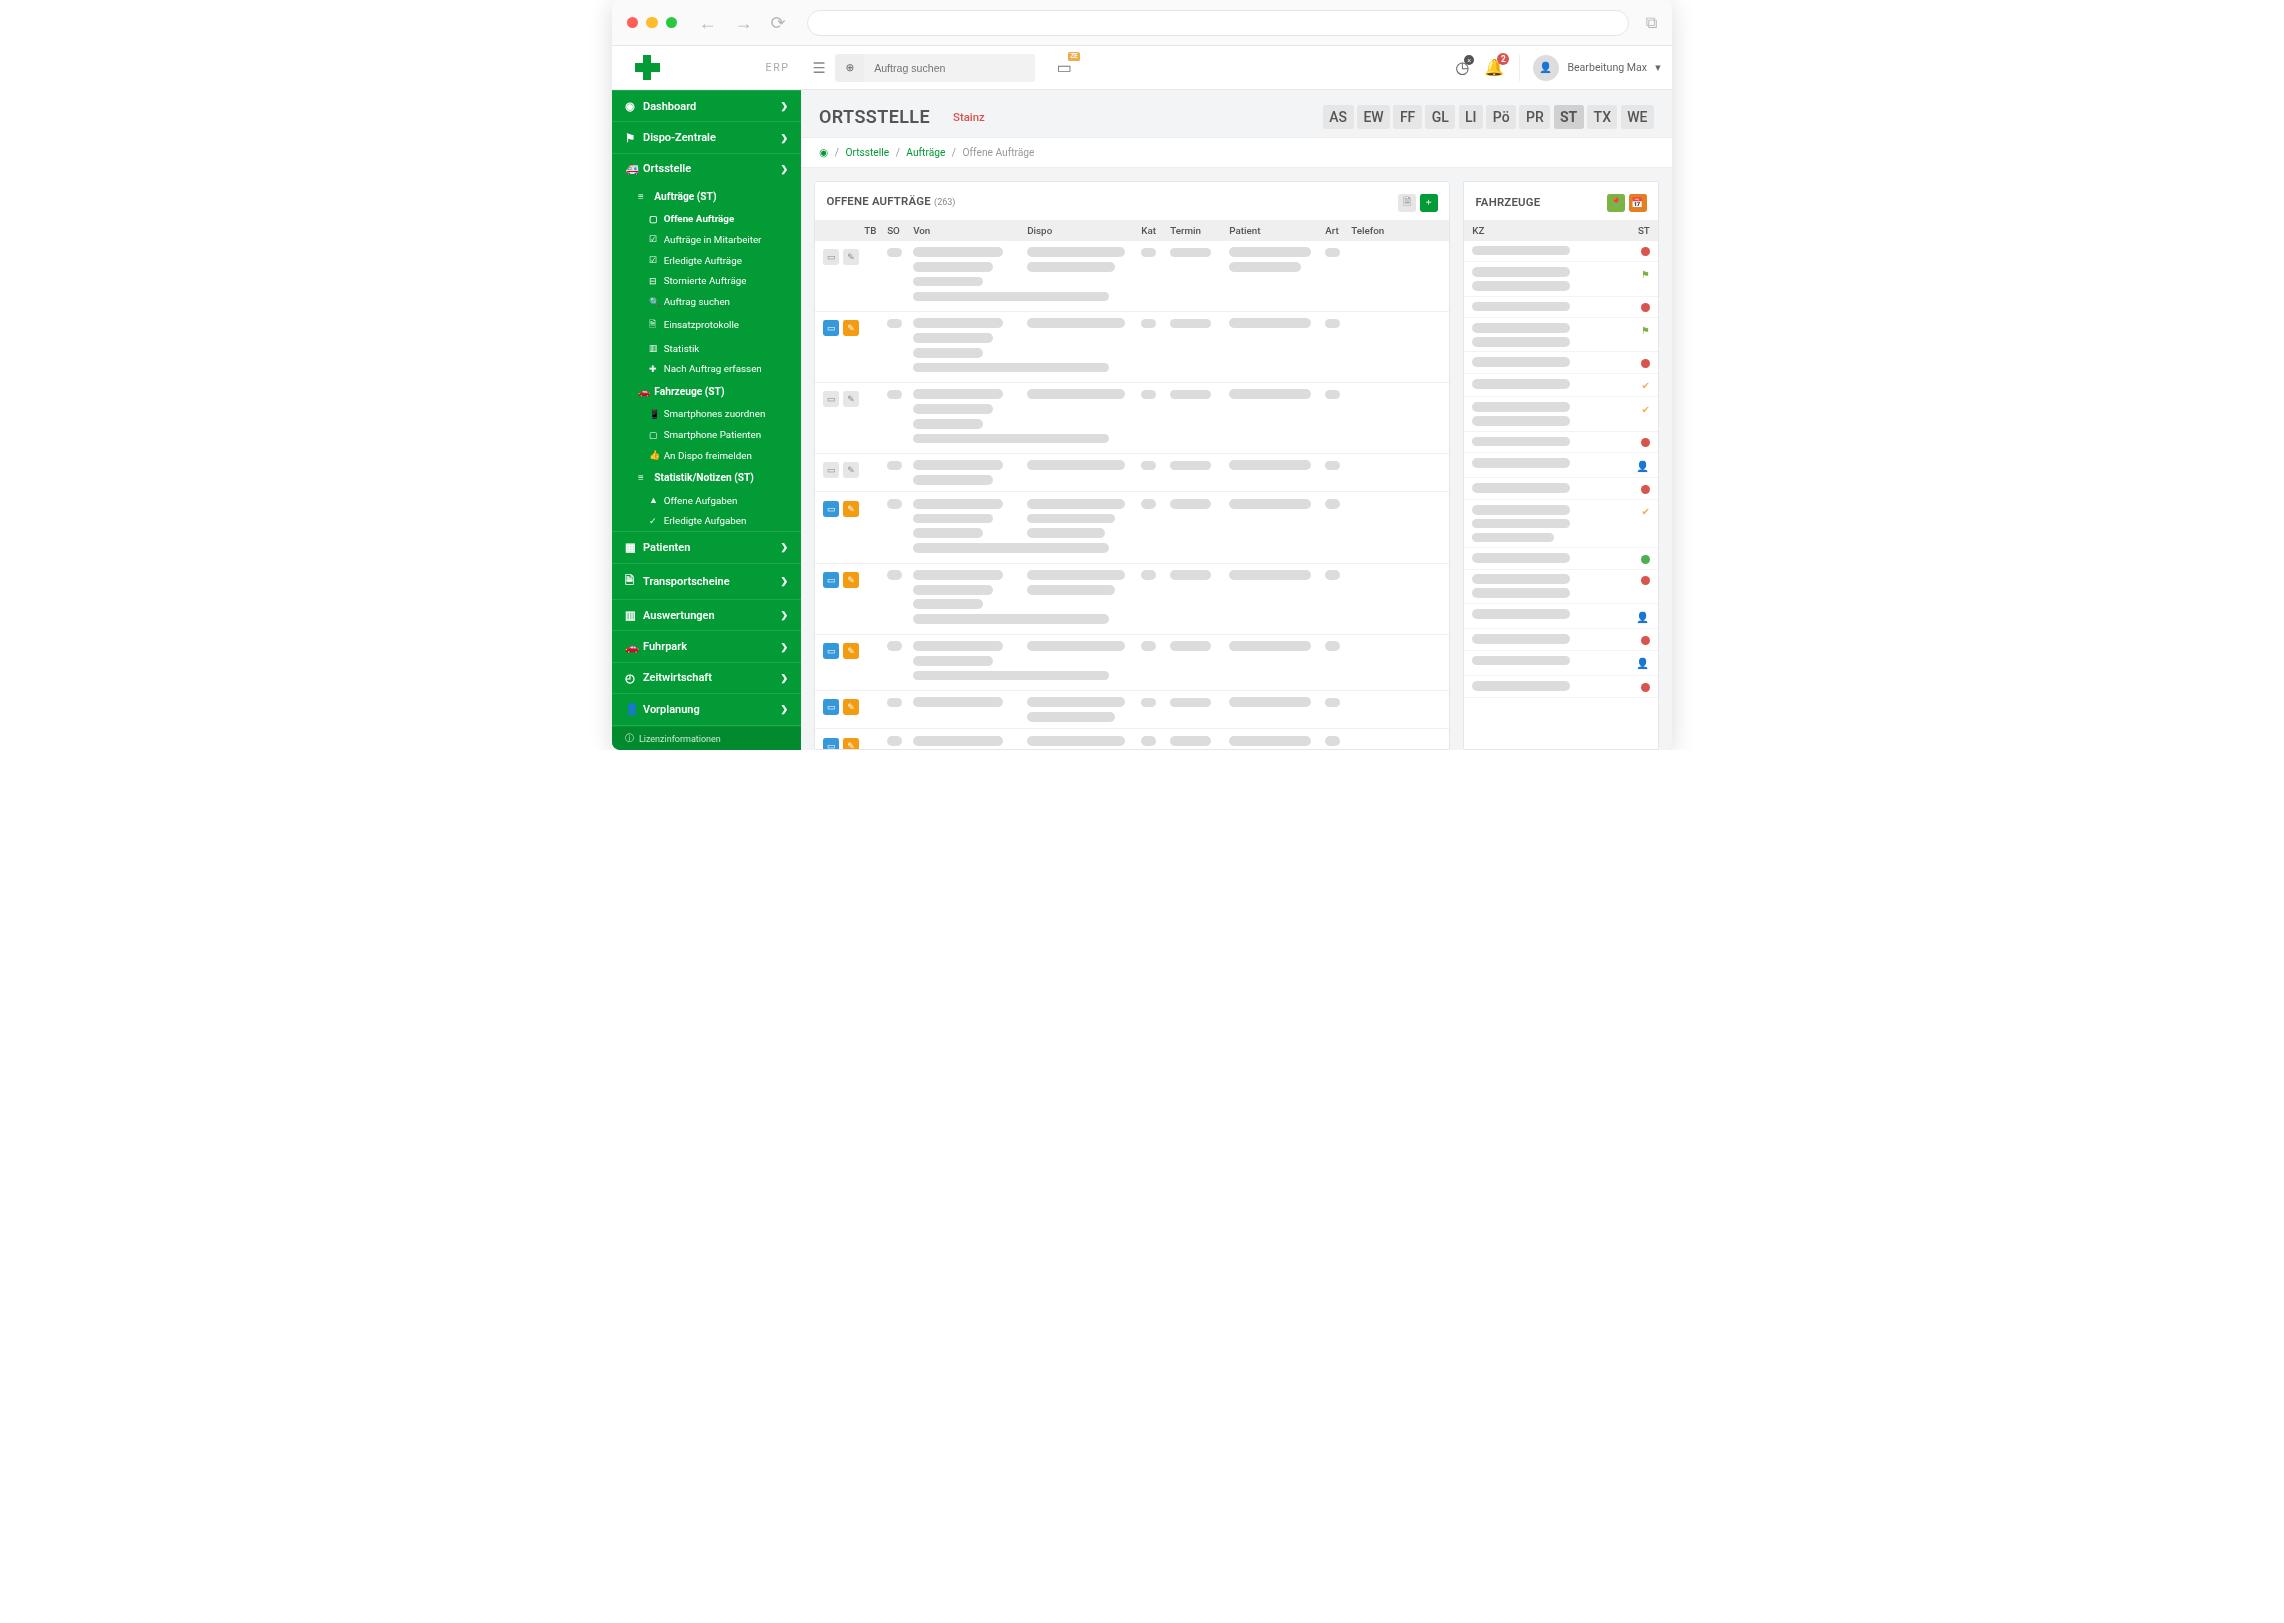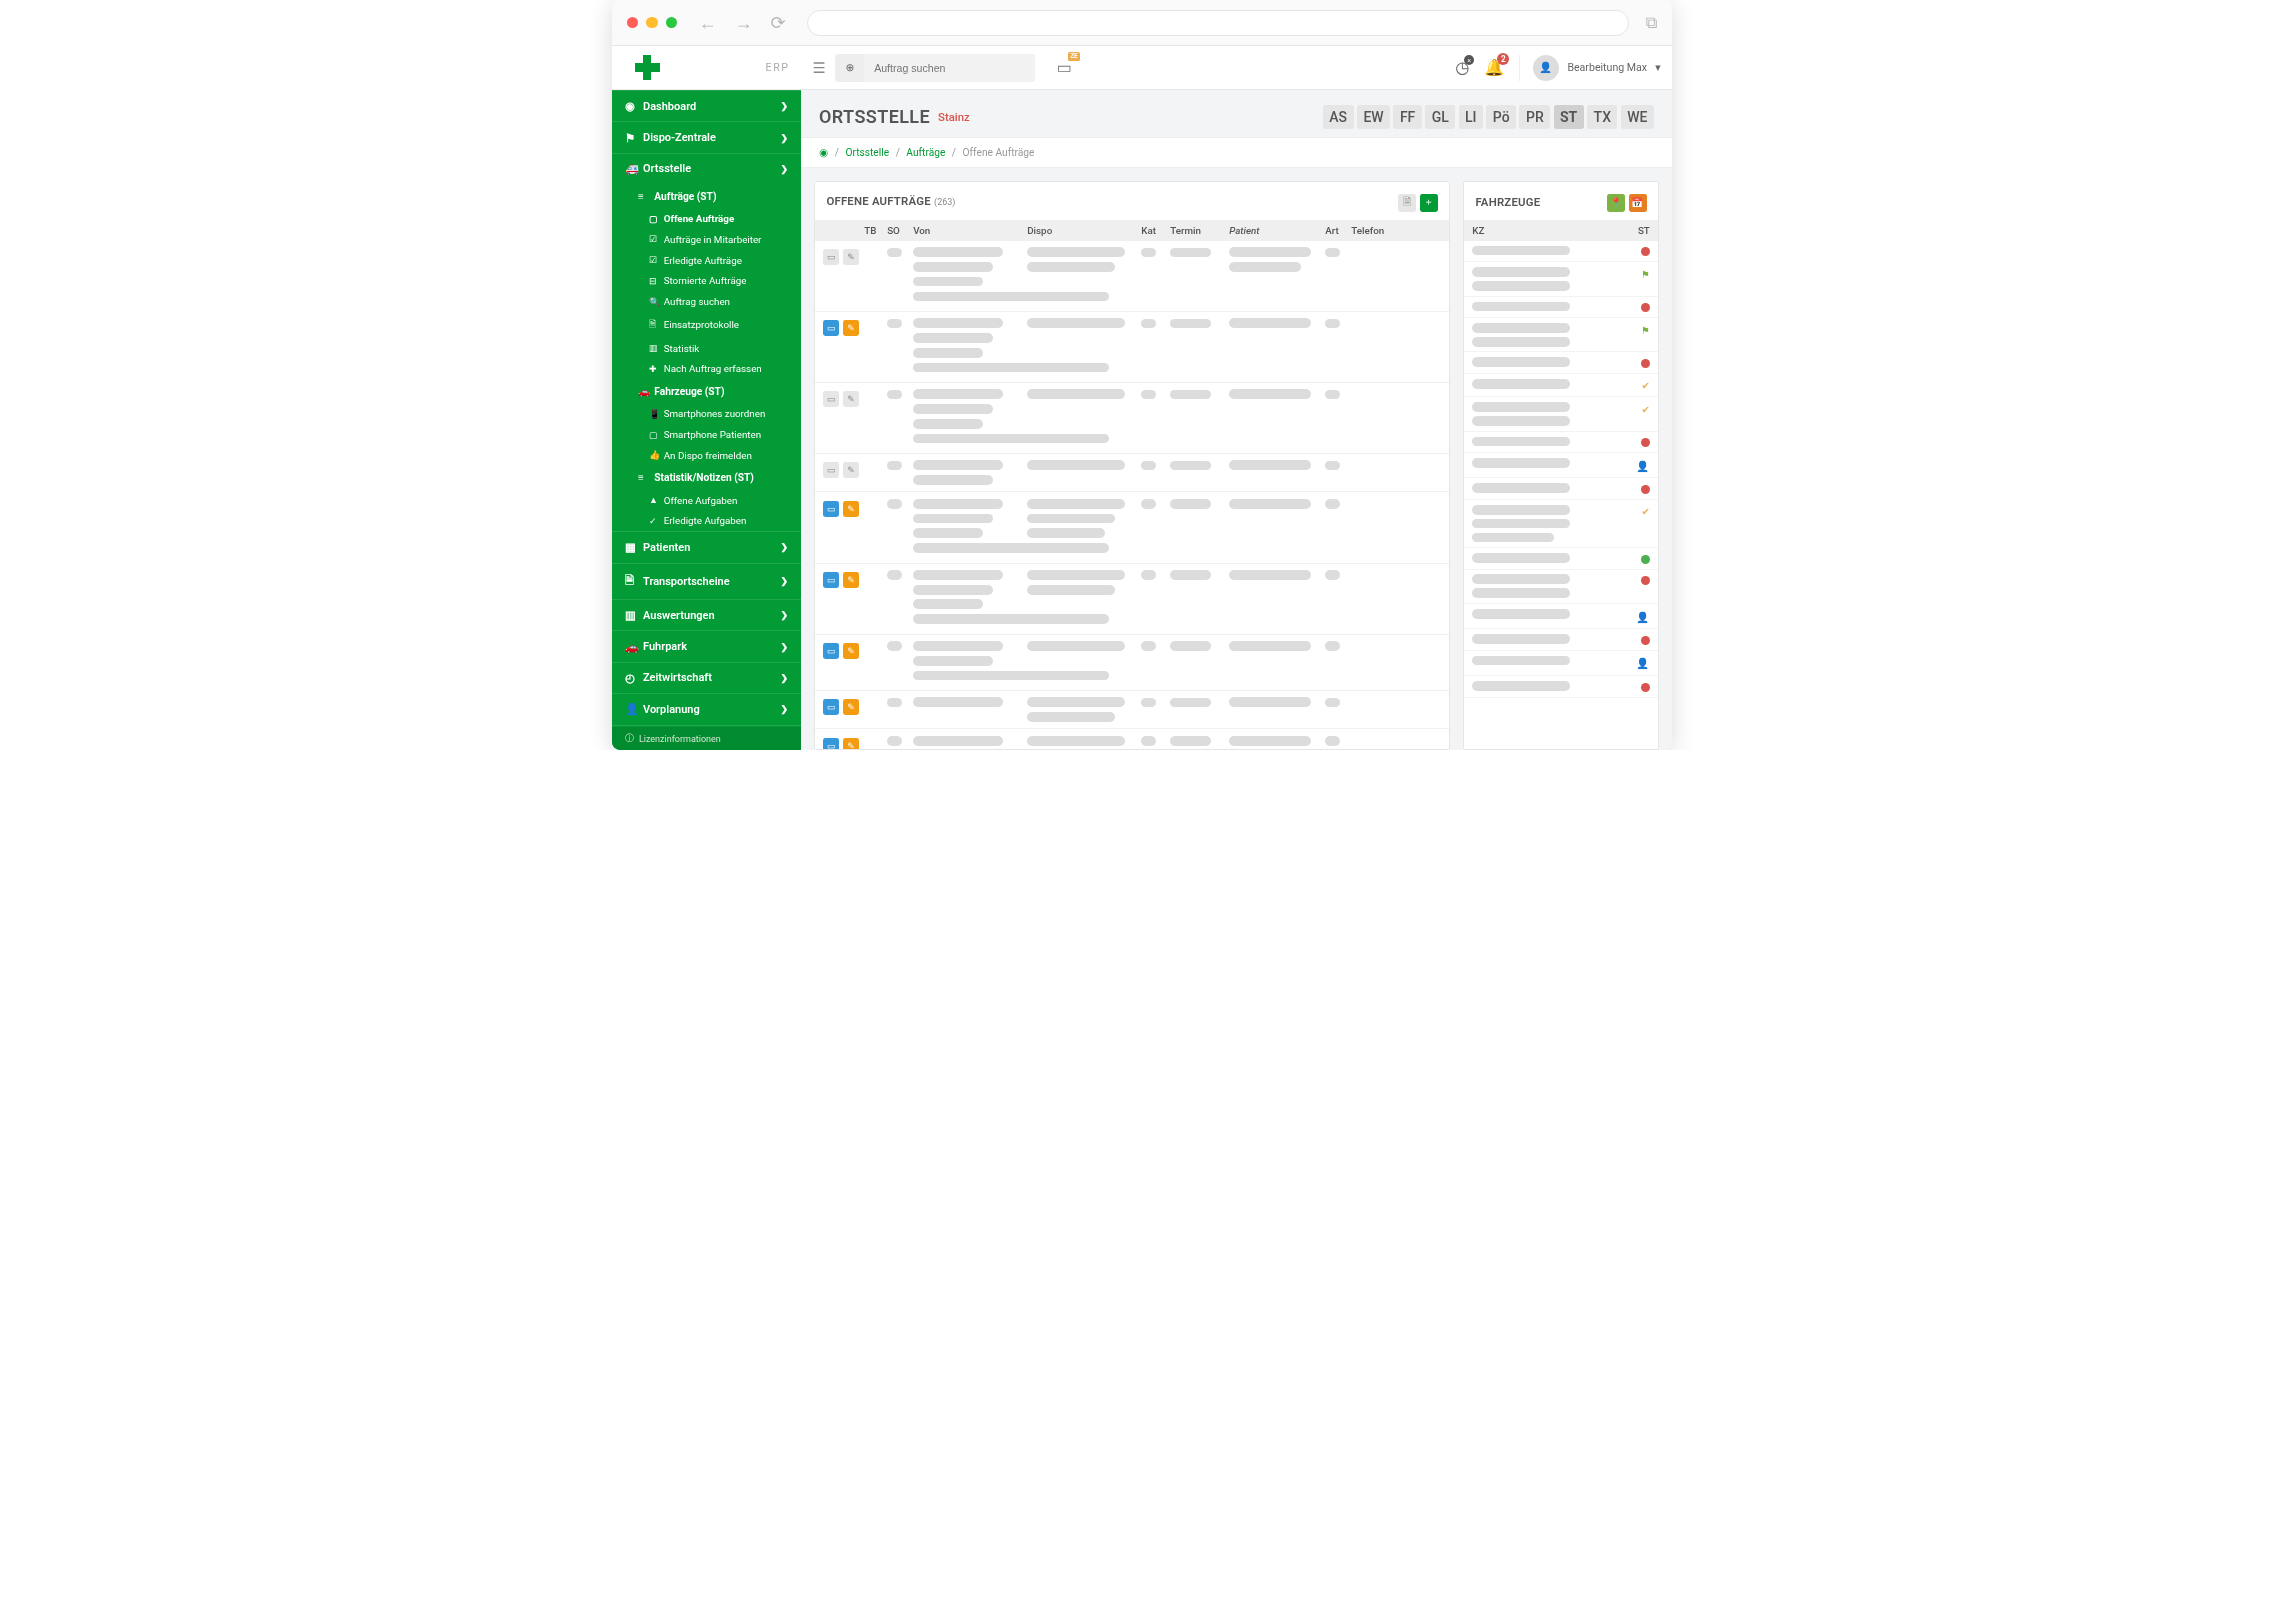--- a/index.html
+++ b/index.html
@@ -47,21 +47,21 @@
 .ze-badge::after { content: "ZE"; position: absolute; top: -6.5px; right: -8.2px; background: #f0ad4e; color: #fff; font-size: 6.5px; padding: 0.8px 2.4px; border-radius: 1.6px; font-weight: 700; }
 .top-right { margin-left: auto; display: flex; align-items: center; gap: 14.7px; }
 .clock-ic, .bell-ic { position: relative; color: #666; font-size: 16.3px; }
 .clock-ic .badge-x { position: absolute; top: -3.3px; right: -4.9px; width: 10.6px; height: 10.6px; background: #555; border-radius: 50%; color: #fff; font-size: 7.3px; display: flex; align-items: center; justify-content: center; }
 .bell-ic .badge-n { position: absolute; top: -4.9px; right: -4.9px; width: 12.2px; height: 12.2px; background: #d9534f; border-radius: 50%; color: #fff; font-size: 8.2px; display: flex; align-items: center; justify-content: center; font-weight: 700; }
 .user-area { display: flex; align-items: center; gap: 8.2px; border-left: 0.8px solid #eee; padding-left: 13px; color: #666; font-size: 10.6px; }
 .avatar { width: 26px; height: 26px; border-radius: 50%; background: #ddd; display: flex; align-items: center; justify-content: center; color: #fff; }
 
 .page-header { display: flex; align-items: center; padding: 14.7px 18px 8.2px; }
 .page-title { font-size: 18px; font-weight: 600; color: #555; letter-spacing: 0.4px; }
-.page-sub { color: #d9534f; font-size: 11.4px; margin-left: 8px; font-weight: 500; }
+.page-sub { color: #d9534f; font-size: 11.4px; margin-left: 23px; font-weight: 500; }
 .filter-chips { margin-left: auto; display: flex; gap: 3.3px; }
 .chip { background: #e6e6e6; color: #555; font-size: 14px; padding: 4.1px 6.5px; border-radius: 2.4px; font-weight: 500; }
 .chip.active { background: #d0d0d0; font-weight: 700; }
 
 .breadcrumb { background: #fff; padding: 8.2px 18px; font-size: 10.2px; color: #999; border-top: 0.8px solid #eee; border-bottom: 0.8px solid #eee; display: flex; align-items: center; gap: 6.5px; }
 .breadcrumb .bc-link { color: #039b35; }
 .breadcrumb .bc-ic { color: #039b35; font-size: 10.6px; }
 
 .content { flex: 1; display: flex; gap: 13px; padding: 13px 0 0 0; overflow: hidden; }
 .panel { background: #fff; border: 0.8px solid #e5e5e5; border-radius: 1.6px; display: flex; flex-direction: column; overflow: hidden; }
@@ -74,21 +74,21 @@
 .pa-btn { width: 18px; height: 18px; display: flex; align-items: center; justify-content: center; border-radius: 2.4px; font-size: 9.8px; color: #fff; }
 .pa-btn.doc { background: #e6e6e6; color: #777; }
 .pa-btn.add { background: #039b35; }
 .pa-btn.loc { background: #7cb342; }
 .pa-btn.cal { background: #e67e22; }
 
 .tbl-head { display: flex; background: #efefef; padding: 4.9px 8.2px; font-size: 9.8px; color: #555; font-weight: 500; }
 .orders .tbl-head { gap: 0; }
 .col-actions { width: 41px; }
 .col-tb { width: 23px; } .col-so { width: 26px; } .col-von { width: 114px; } .col-nach { width: 114px; }
-.col-kat { width: 29px; } .col-termin { width: 59px; } .col-patient { width: 96px; font-style: italic; } .col-art { width: 26px; } .col-tel { width: 49px; }
+.col-kat { width: 29px; } .col-termin { width: 59px; } .col-patient { width: 96px; } .col-art { width: 26px; } .col-tel { width: 49px; }
 .vehicles .tbl-head .col-kz { flex: 1; }
 .vehicles .tbl-head .col-st { width: 21px; text-align: right; }
 
 .rows { flex: 1; overflow-y: auto; }
 .order-row { display: flex; padding: 6.5px 8.2px; border-bottom: 0.8px solid #f0f0f0; align-items: flex-start; gap: 0; }
 .row-actions { width: 41px; display: flex; gap: 3.3px; align-items: flex-start; padding-top: 1.6px; }
 .rab { width: 16.3px; height: 16.3px; border-radius: 2.4px; display: flex; align-items: center; justify-content: center; font-size: 9px; }
 .rab.open { background: #e6e6e6; color: #888; }
 .rab.open.blue { background: #3498db; color: #fff; }
 .rab.edit { background: #e6e6e6; color: #888; }

